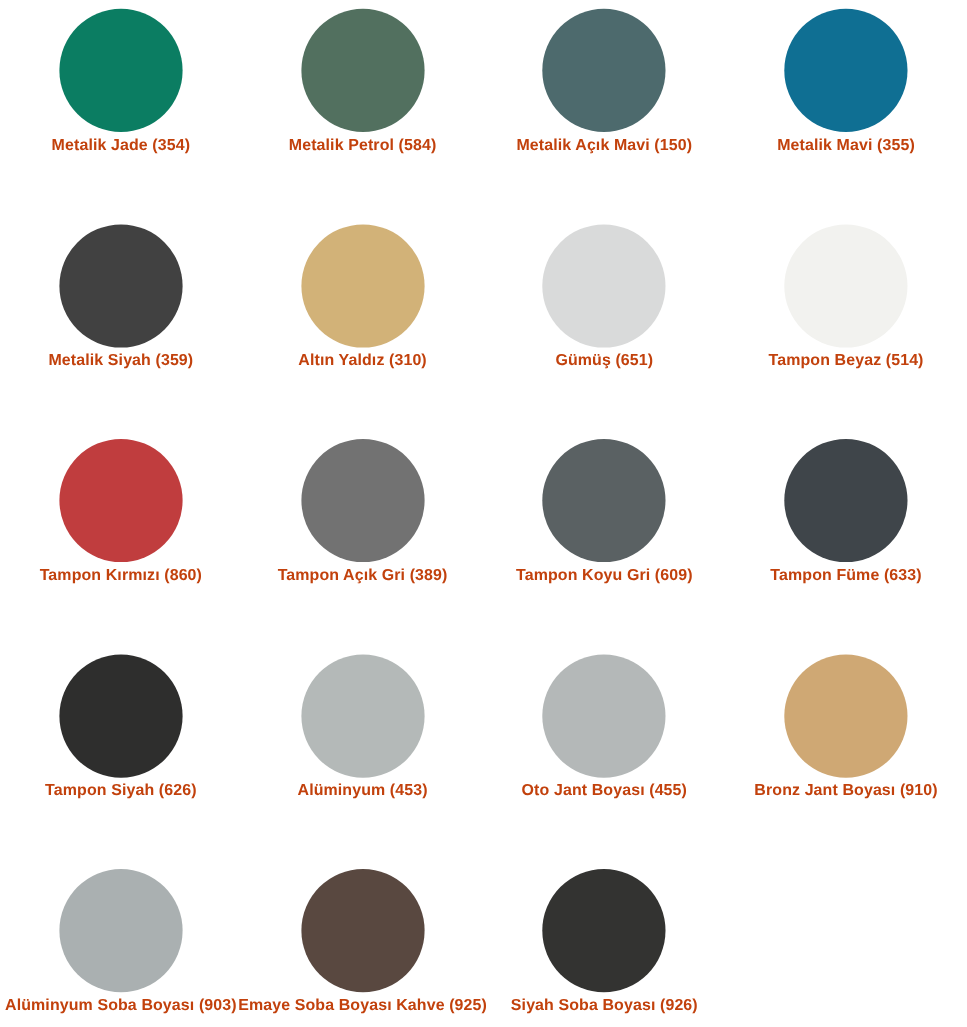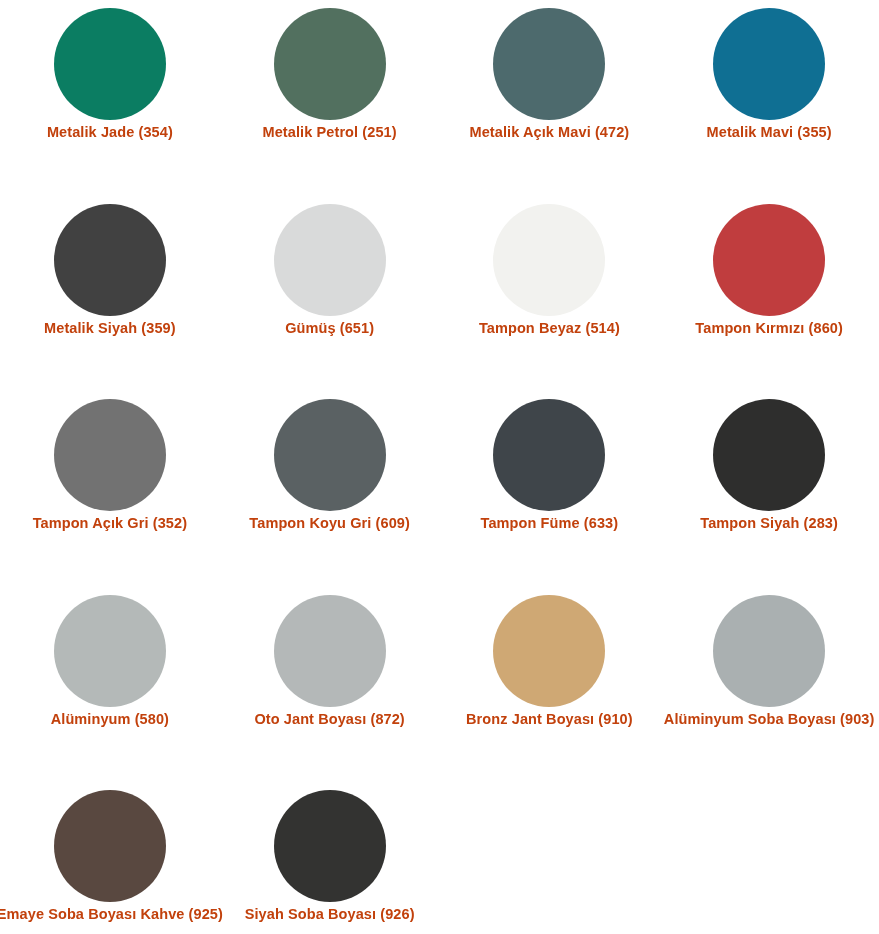--- a/index.html
+++ b/index.html
@@ -50,69 +50,73 @@
 </head>
 <body style="background: rgb(255, 255, 255);">
 
 <div id="swatch-grid">
     <div class="swatch-cell">
       <span class="swatch-circle" style="background: rgb(11, 125, 98);"></span>
       <div class="swatch-label">Metalik Jade (354)</div>
     </div>
     <div class="swatch-cell">
       <span class="swatch-circle" style="background: rgb(82, 112, 95);"></span>
-      <div class="swatch-label">Metalik Petrol (251)</div>
+      <div class="swatch-label">Metalik Petrol (584)</div>
     </div>
     <div class="swatch-cell">
       <span class="swatch-circle" style="background: rgb(77, 106, 109);"></span>
-      <div class="swatch-label">Metalik Açık Mavi (472)</div>
+      <div class="swatch-label">Metalik Açık Mavi (150)</div>
     </div>
     <div class="swatch-cell">
       <span class="swatch-circle" style="background: rgb(15, 111, 147);"></span>
       <div class="swatch-label">Metalik Mavi (355)</div>
     </div>
     <div class="swatch-cell">
       <span class="swatch-circle" style="background: rgb(65, 65, 65);"></span>
       <div class="swatch-label">Metalik Siyah (359)</div>
+    </div>
+    <div class="swatch-cell">
+      <span class="swatch-circle" style="background: rgb(210, 178, 120);"></span>
+      <div class="swatch-label">Altın Yaldız (310)</div>
     </div>
     <div class="swatch-cell">
       <span class="swatch-circle" style="background: rgb(217, 218, 218);"></span>
       <div class="swatch-label">Gümüş (651)</div>
     </div>
     <div class="swatch-cell">
       <span class="swatch-circle" style="background: rgb(242, 242, 239);"></span>
       <div class="swatch-label">Tampon Beyaz (514)</div>
     </div>
     <div class="swatch-cell">
       <span class="swatch-circle" style="background: rgb(192, 61, 62);"></span>
       <div class="swatch-label">Tampon Kırmızı (860)</div>
     </div>
     <div class="swatch-cell">
       <span class="swatch-circle" style="background: rgb(114, 114, 114);"></span>
-      <div class="swatch-label">Tampon Açık Gri (352)</div>
+      <div class="swatch-label">Tampon Açık Gri (389)</div>
     </div>
     <div class="swatch-cell">
       <span class="swatch-circle" style="background: rgb(90, 97, 99);"></span>
       <div class="swatch-label">Tampon Koyu Gri (609)</div>
     </div>
     <div class="swatch-cell">
       <span class="swatch-circle" style="background: rgb(63, 69, 74);"></span>
       <div class="swatch-label">Tampon Füme (633)</div>
     </div>
     <div class="swatch-cell">
       <span class="swatch-circle" style="background: rgb(46, 46, 45);"></span>
-      <div class="swatch-label">Tampon Siyah (283)</div>
+      <div class="swatch-label">Tampon Siyah (626)</div>
     </div>
     <div class="swatch-cell">
       <span class="swatch-circle" style="background: rgb(180, 185, 184);"></span>
-      <div class="swatch-label">Alüminyum (580)</div>
+      <div class="swatch-label">Alüminyum (453)</div>
     </div>
     <div class="swatch-cell">
       <span class="swatch-circle" style="background: rgb(180, 184, 184);"></span>
-      <div class="swatch-label">Oto Jant Boyası (872)</div>
+      <div class="swatch-label">Oto Jant Boyası (455)</div>
     </div>
     <div class="swatch-cell">
       <span class="swatch-circle" style="background: rgb(207, 168, 116);"></span>
       <div class="swatch-label">Bronz Jant Boyası (910)</div>
     </div>
     <div class="swatch-cell">
       <span class="swatch-circle" style="background: rgb(170, 176, 177);"></span>
       <div class="swatch-label">Alüminyum Soba Boyası (903)</div>
     </div>
     <div class="swatch-cell">

